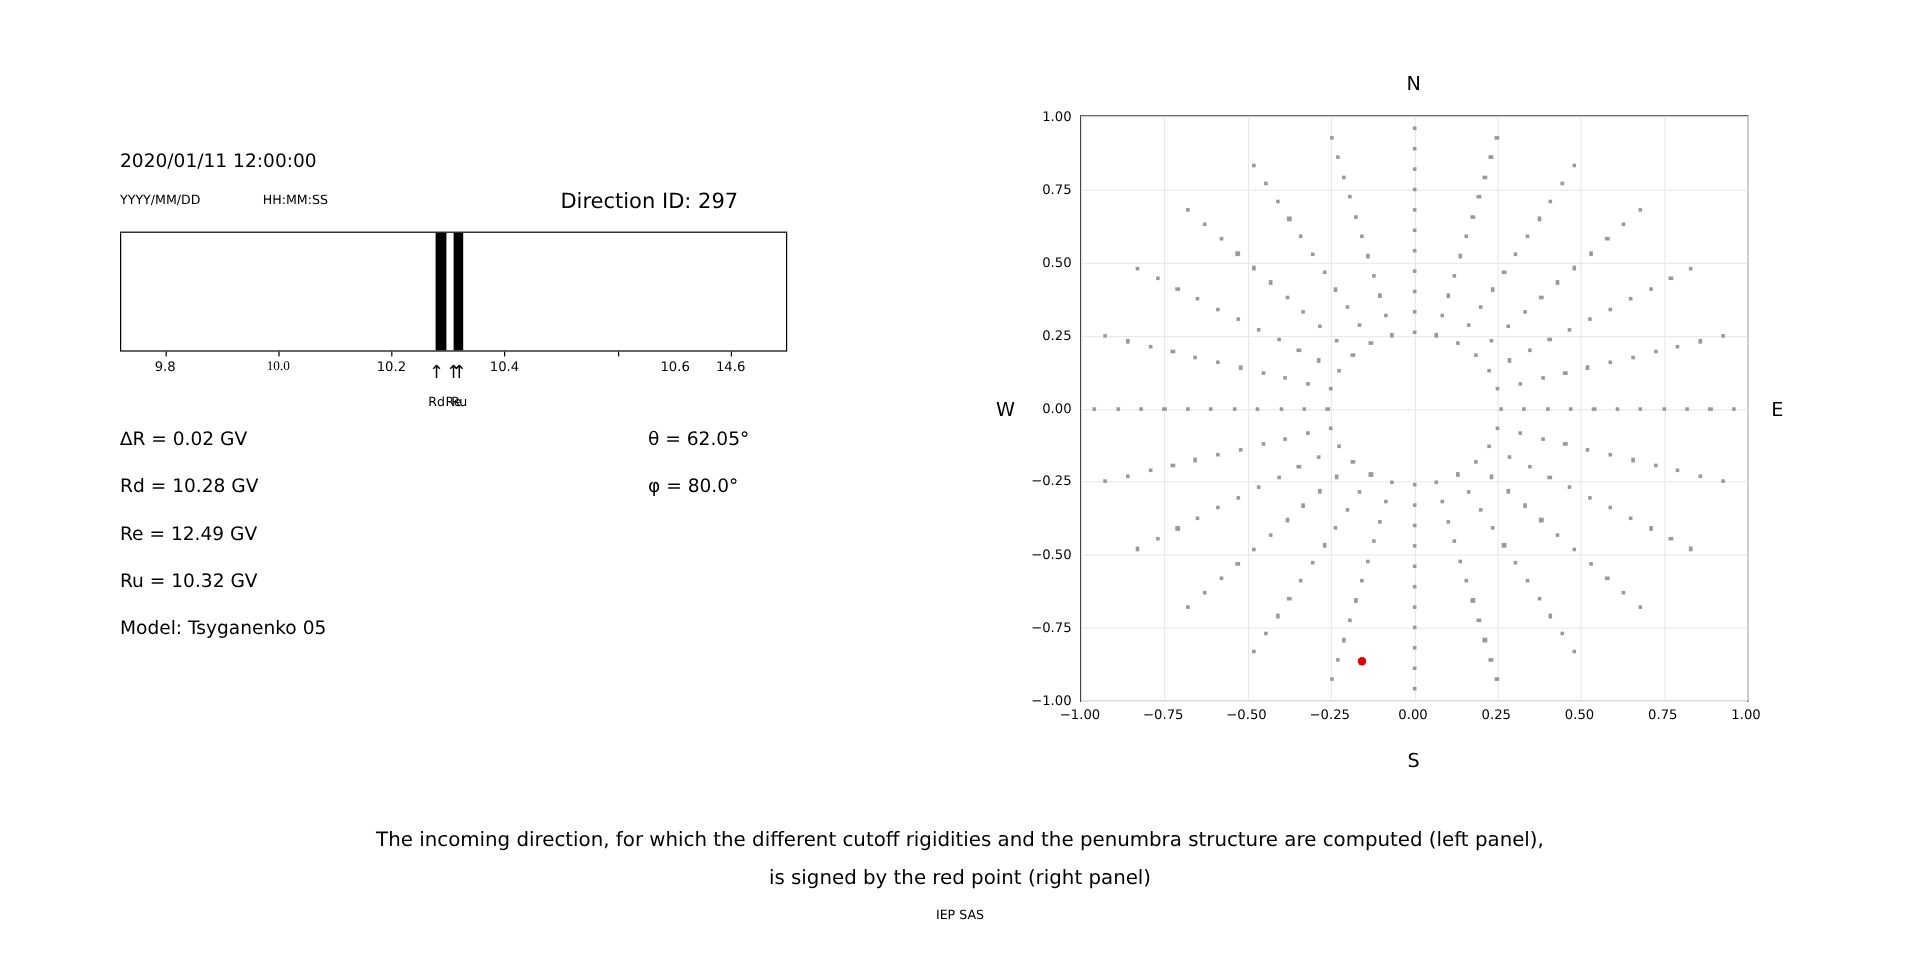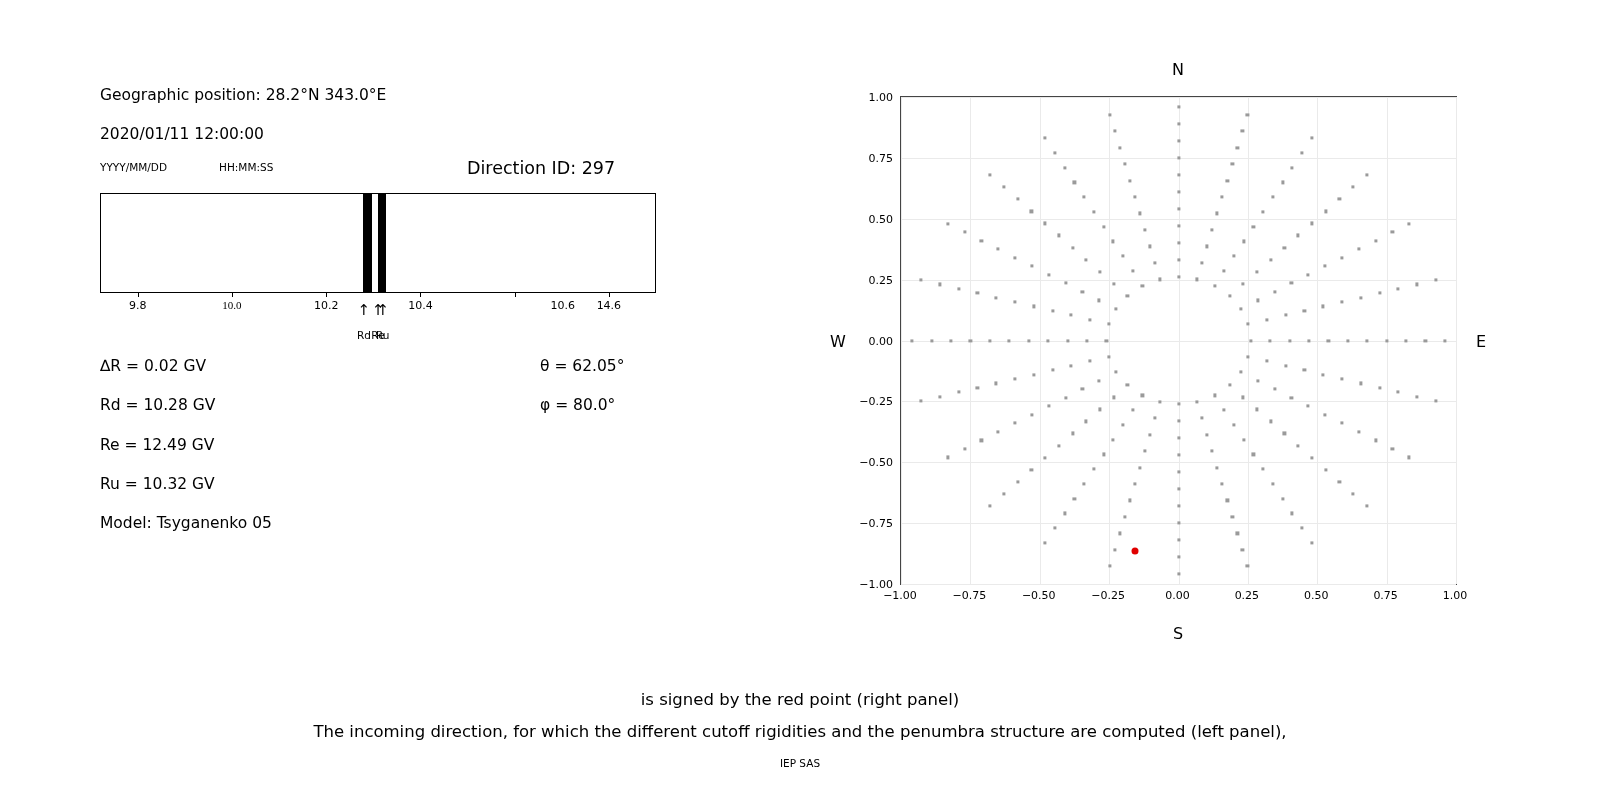--- a/index.html
+++ b/index.html
@@ -101,21 +101,20 @@
   #credit {
     position:absolute; left:0; top:757px; width:1600px;
     text-align:center; font-size:10.5px;
   }
 </style>
 </head>
 <body>
 
 <div class="panel" id="left-panel">
 
-  <div class="info-line" id="geo-position">Geographic position: 28.2°N 343.0°E</div>
 
   <div class="info-line" id="datetime">2020/01/11 12:00:00</div>
 
   <div class="info-line" id="date-format">YYYY/MM/DD</div>
 
   <div class="info-line" id="time-format">HH:MM:SS</div>
 
   <div class="info-line" id="direction-id">Direction ID: 297</div>
 
   <div id="penumbra-plot">
@@ -471,16 +470,16 @@
       <div class="ax-tick-y" style="left: 47px; width: 46px; top: 401.375px;">−0.25</div>
       <div class="ax-tick-y" style="left: 47px; width: 46px; top: 340.5px;">0.00</div>
       <div class="ax-tick-y" style="left: 47px; width: 46px; top: 279.625px;">0.25</div>
       <div class="ax-tick-y" style="left: 47px; width: 46px; top: 218.75px;">0.50</div>
       <div class="ax-tick-y" style="left: 47px; width: 46px; top: 157.875px;">0.75</div>
       <div class="ax-tick-y" style="left: 47px; width: 46px; top: 97px;">1.00</div>
     </div>
 </div>
 
 <div id="caption">
+  <div>The incoming direction, for which the different cutoff rigidities and the penumbra structure are computed (left panel),</div>
   <div>is signed by the red point (right panel)</div>
-  <div>The incoming direction, for which the different cutoff rigidities and the penumbra structure are computed (left panel),</div>
 </div>
 <div id="credit">IEP SAS</div>
 
 </body></html>

